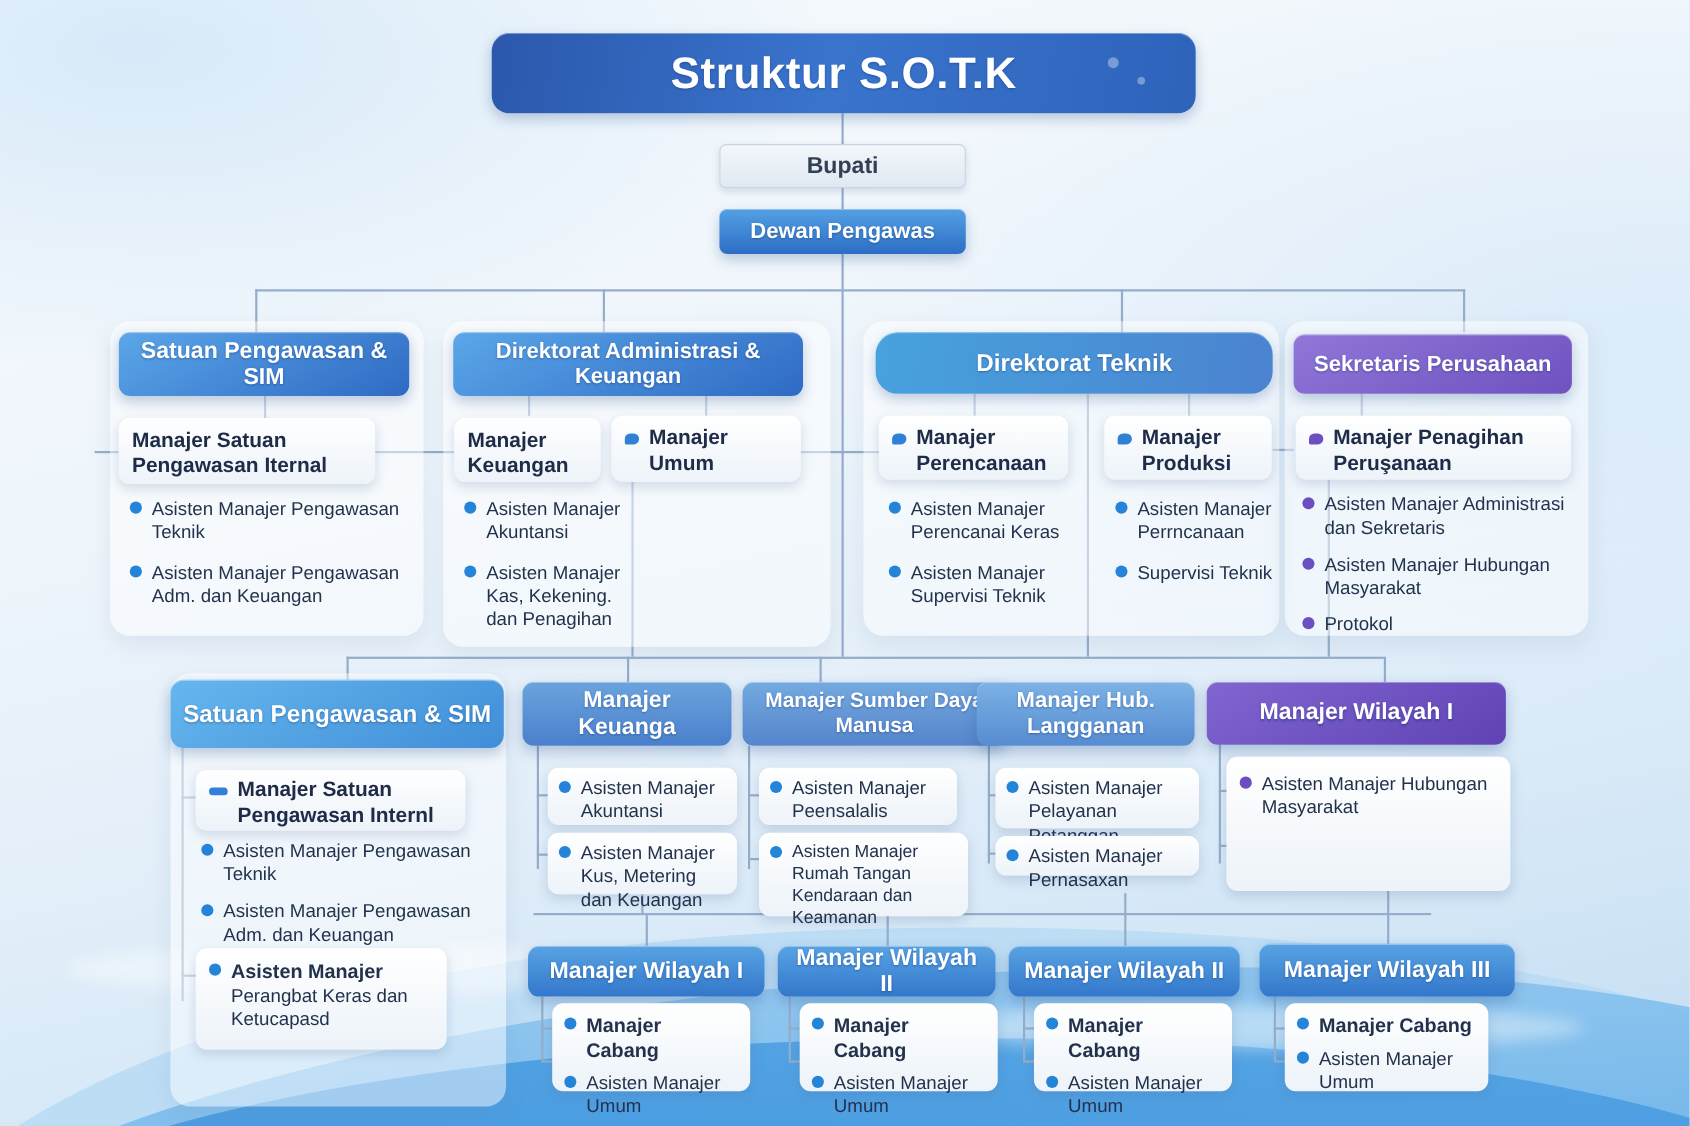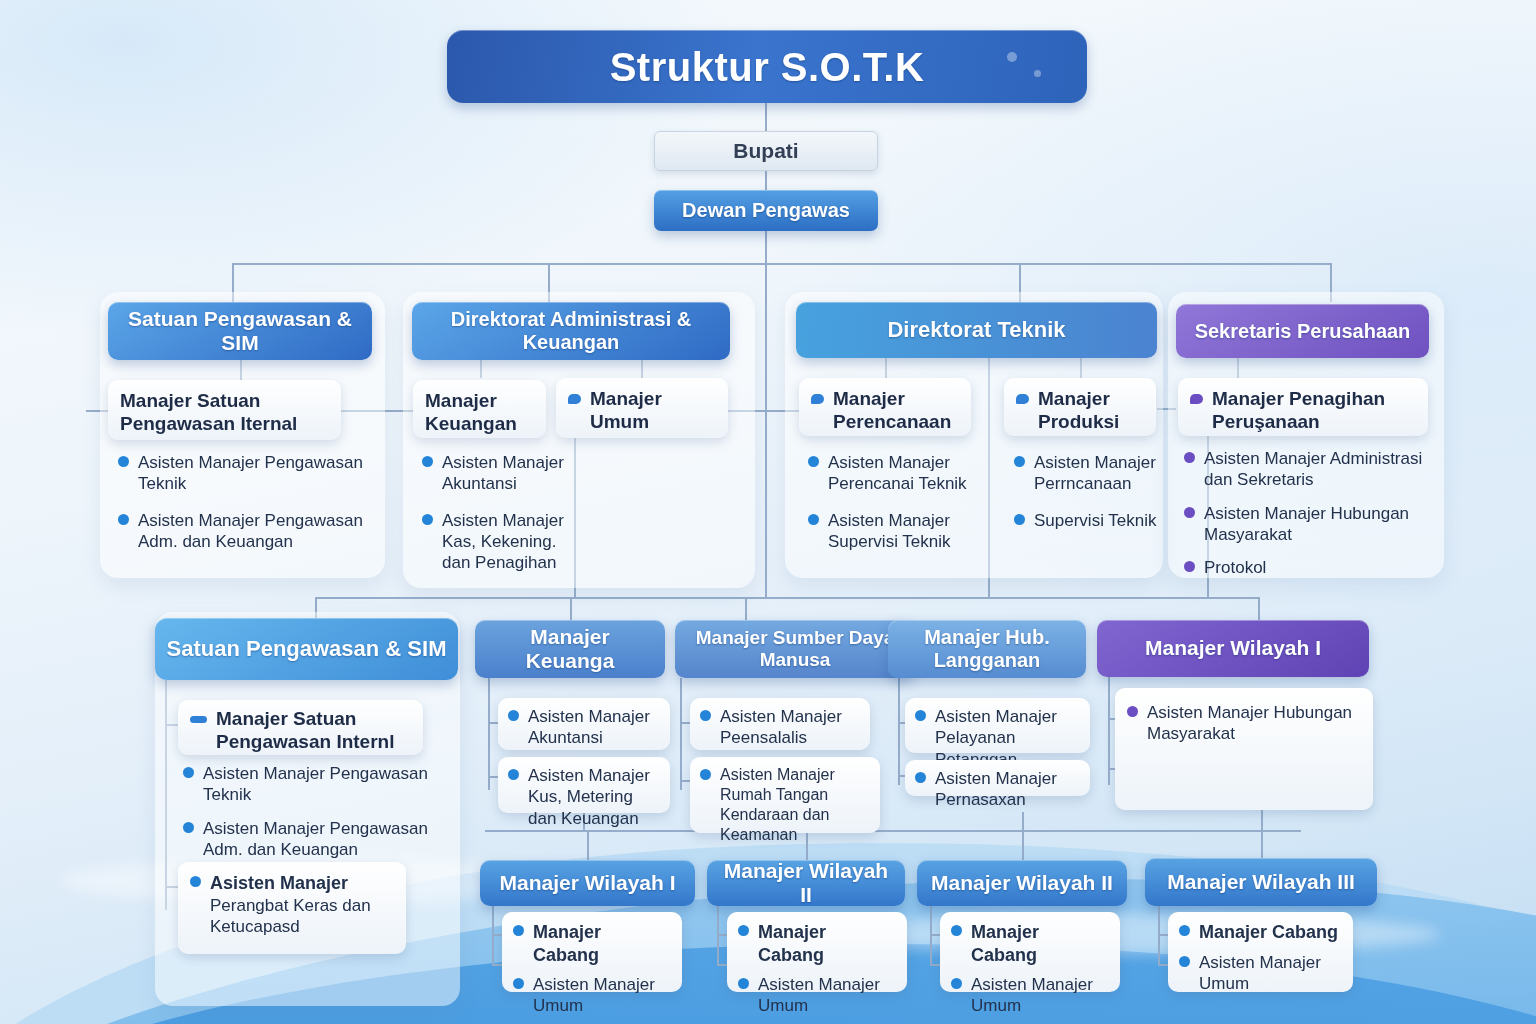--- a/index.html
+++ b/index.html
@@ -140,21 +140,21 @@
   <div class="panel" style="left:403px;top:292px;width:352px;height:296px;"></div>
   <div class="panel" style="left:785px;top:292px;width:378px;height:286px;"></div>
   <div class="panel" style="left:1168px;top:292px;width:276px;height:286px;"></div>
 
   <div class="hdr g-blue" style="left:108px;top:302px;width:264px;height:58px;font-size:21px;">
       <span>Satuan Pengawasan &amp; SIM</span>
     </div>
   <div class="hdr g-blue" style="left:412px;top:302px;width:318px;height:58px;font-size:20px;">
       <span>Direktorat Administrasi &amp; Keuangan</span>
     </div>
-  <div class="hdr g-wide" style="left:796px;top:302px;width:361px;height:56px;font-size:22px;">
+  <div class="hdr g-wide" style="left:796px;top:302px;width:361px;height:56px;font-size:22px;border-radius:20px;">
       <span>Direktorat Teknik</span>
     </div>
   <div class="hdr g-purple" style="left:1176px;top:304px;width:253px;height:54px;font-size:20px;">
       <span>Sekretaris Perusahaan</span>
     </div>
 
   <div class="card" style="left:108px;top:380px;width:233px;height:60px;">
     <div class="mgr">
         <span>Manajer Satuan Pengawasan Iternal</span>
       </div>
@@ -205,21 +205,21 @@
         <span>Asisten Manajer Akuntansi</span>
       </div>
     <div class="it">
         <span class="dot"></span>
         <span>Asisten Manajer Kas, Kekening. dan Penagihan</span>
       </div>
   </div>
   <div class="list" style="left:808px;top:452px;width:180px;">
     <div class="it">
         <span class="dot"></span>
-        <span>Asisten Manajer Perencanai Teknik</span>
+        <span>Asisten Manajer Perencanai Keras</span>
       </div>
     <div class="it">
         <span class="dot"></span>
         <span>Asisten Manajer Supervisi Teknik</span>
       </div>
   </div>
   <div class="list" style="left:1014px;top:452px;width:160px;">
     <div class="it">
         <span class="dot"></span>
         <span>Asisten Manajer Perrncanaan</span>

